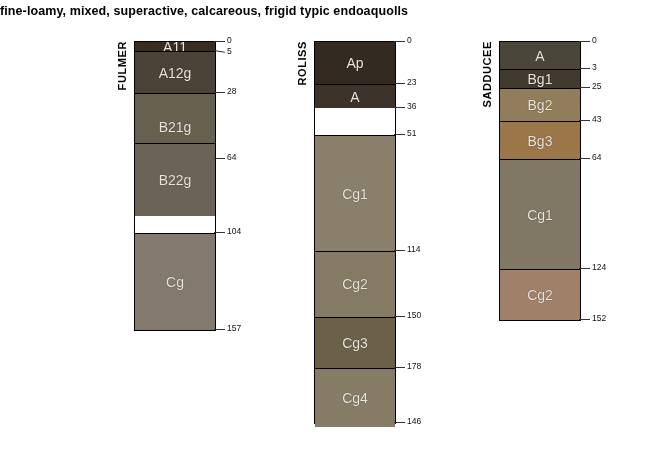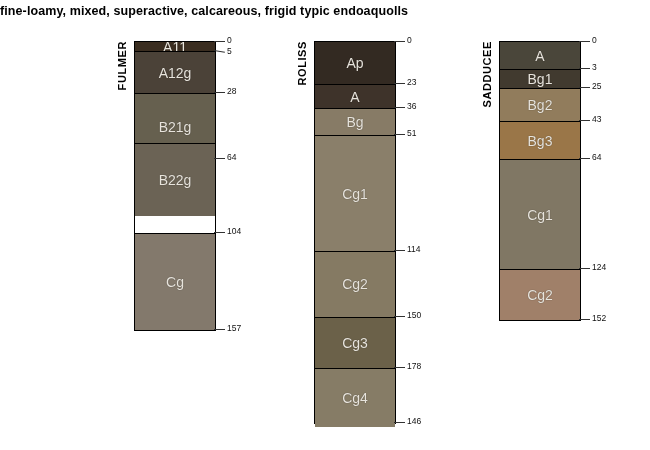--- a/index.html
+++ b/index.html
@@ -70,23 +70,20 @@
     <div class="tick-line" style="left: 214px; top: 328.624px; width: 11px;"></div>
     <div class="tick-text" style="left: 227px; top: 322.624px;">157</div>
     <div class="col-label" style="left: 296px; top: 41px;">ROLISS</div>
     <div class="column" style="left: 314px; top: 41px; width: 80px; height: 381.056px;">
       <div class="horizon" style="top: 0px; height: 42.136px; background: rgb(51, 42, 34);">
         <span class="hz-label">Ap</span>
       </div>
       <div class="horizon" style="top: 42.136px; height: 23.816px; background: rgb(62, 51, 42);">
         <span class="hz-label">A</span>
       </div>
-      <div class="horizon" style="top: 65.952px; height: 27.48px; background: rgb(135, 123, 102);">
-        <span class="hz-label">Bg</span>
-      </div>
       <div class="horizon" style="top: 93.432px; height: 115.416px; background: rgb(138, 127, 106);">
         <span class="hz-label">Cg1</span>
       </div>
       <div class="horizon" style="top: 208.848px; height: 65.952px; background: rgb(133, 122, 99);">
         <span class="hz-label">Cg2</span>
       </div>
       <div class="horizon" style="top: 274.8px; height: 51.296px; background: rgb(107, 97, 73);">
         <span class="hz-label">Cg3</span>
       </div>
       <div class="horizon" style="top: 326.096px; height: 59px; background: rgb(134, 124, 102);">

